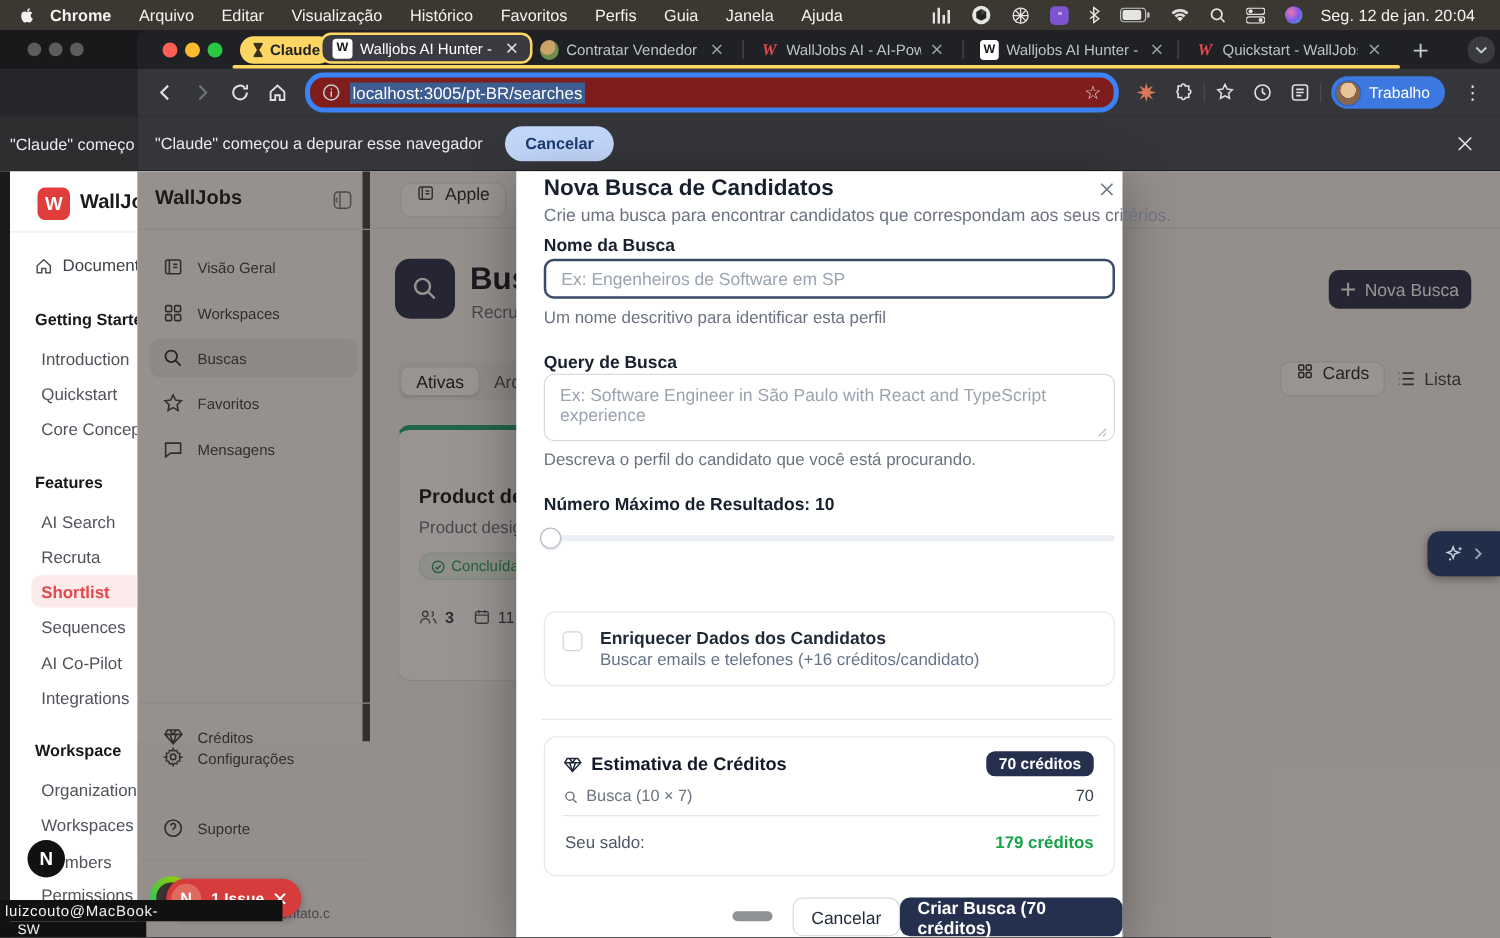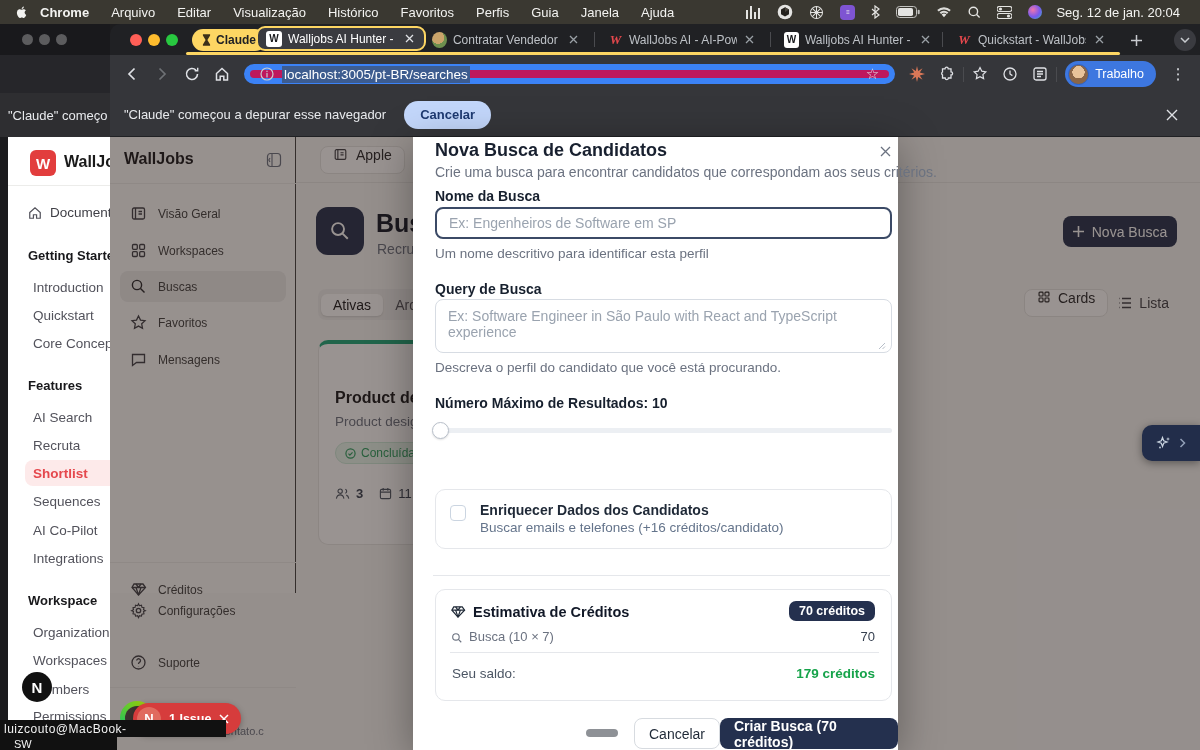--- a/index.html
+++ b/index.html
@@ -23,37 +23,37 @@
   .tab{height:27px;border-radius:9px;display:flex;align-items:center;padding:0 8px;color:#bdc1c6;font-size:12px;gap:6px;}
   .tab .t{white-space:nowrap;overflow:hidden;max-width:108px;}
   .favsq{width:16px;height:16px;border-radius:3px;background:#fff;color:#17181b;font-weight:700;font-size:10px;display:flex;align-items:center;justify-content:center;}
   .favred{width:16px;height:16px;color:#e5484d;font-weight:700;font-style:italic;font-size:13px;font-family:"Liberation Serif",serif;display:flex;align-items:center;justify-content:center;}
   .xclose{width:14px;height:14px;border-radius:7px;display:flex;align-items:center;justify-content:center;}
   .tl{width:12px;height:12px;border-radius:50%;}
   .vdiv{width:1px;height:15px;background:#4a4b4f;}
 
   #toolbar{background:#35363a;}
   .tbico{width:28px;height:28px;border-radius:14px;display:flex;align-items:center;justify-content:center;color:#dfe1e5;}
-  #urlbar{height:20px;border-radius:15px;background:#be185d;border:6px solid #3b82f6;display:flex;align-items:center;padding:0 10px;gap:8px;}
+  #urlbar{height:32px;border-radius:15px;background:#7f1d1d;border:4px solid #3b82f6;display:flex;align-items:center;padding:0 10px;gap:8px;}
   #urltext{font-size:13.5px;color:#fff;background:#3d5c8f;padding:1px 2px;white-space:nowrap;}
   #profilechip{height:26px;border-radius:13px;background:#3d77e0;color:#fff;font-size:12.5px;display:flex;align-items:center;gap:6px;padding:2px 12px 2px 3px;}
   .avatar-s{width:21px;height:21px;border-radius:50%;background:radial-gradient(circle at 50% 38%,#e8c39a 0 40%,#8a6648 41% 100%);border:1px solid #2e62c4;}
 
   #infobar{background:#35363a;border-bottom:1px solid #202124;color:#e8eaed;font-size:13px;}
   #cancel-pill{height:28px;border-radius:14px;background:#c3d7fb;color:#1e3a72;font-size:13px;font-weight:600;display:flex;align-items:center;padding:0 16px;}
 
   
   #docswin{left:0;top:137px;width:110px;height:613px;background:#fff;overflow:hidden;border-left:8px solid #1b1b1e;}
   .ditem{position:absolute;left:25px;font-size:13.5px;color:#52525b;white-space:nowrap;}
   .dhead{position:absolute;left:20px;font-size:13px;font-weight:700;color:#18181b;white-space:nowrap;}
 
   
   #appwin{left:110px;top:137px;width:1090px;height:613px;background:#f7f7f6;overflow:hidden;}
   
-  #appsidebar{position:absolute;left:0;top:0;width:186px;height:456px;background:#fbfbfa;border-right:1px solid #404040;}
+  #appsidebar{position:absolute;left:0;top:0;width:186px;height:456px;background:#fbfbfa;border-right:6px solid #404040;}
   .navitem{position:absolute;left:10px;width:166px;height:31px;border-radius:8px;display:flex;align-items:center;gap:11px;padding:0 10px;font-size:12px;color:#404040;}
   .navitem.active{background:#ececeb;font-weight:500;}
   .nico{color:#3f3f46;}
   #mainarea{position:absolute;left:186px;top:0;width:904px;height:613px;}
   .chip{display:flex;align-items:flex-start;gap:8px;background:#fff;border:1px solid #e5e5e3;border-radius:8px;font-size:14px;color:#27272a;padding:0 12px;height:28px;}
   .navybtn{background:#24304e;color:#fff;border-radius:8px;display:flex;align-items:center;justify-content:center;gap:8px;font-size:14px;}
   .seg{background:#efefee;border-radius:8px;display:flex;align-items:center;padding:3px;gap:2px;font-size:14px;color:#52525b;}
   .seg .on{background:#fff;border-radius:6px;box-shadow:0 1px 2px rgba(0,0,0,.12);color:#18181b;padding:3px 12px;}
   .badge-green{display:inline-flex;align-items:center;gap:5px;height:22px;border-radius:11px;background:#e9f7ef;border:1px solid #cdeada;color:#2b9e5f;font-size:12px;padding:0 9px;}
 
@@ -434,21 +434,21 @@
       <div style="position:absolute;left:0;top:425px;width:186px;height:1px;background:#ececea;"></div>
       <div class="navitem" style="top:437px;">
         <span class="nico">
             <svg width="17" height="17" viewBox="0 0 17 17" fill="none" stroke="#3f3f46" stroke-width="1.3">
               <path d="M4 3h9l2.5 3.5L8.5 14 2 6.5z"></path>
               <path d="M2 6.5h13M6 3l2.5 3.5L11 3M8.5 14L6 6.5M8.5 14l2.5-7.5"></path>
             </svg>
           </span>
         <span>Créditos</span>
       </div>
-      <div class="navitem" style="top:458px;">
+      <div class="navitem" style="top:446px;align-items:flex-end;">
         <span class="nico">
             <svg width="17" height="17" viewBox="0 0 17 17" fill="none" stroke="#3f3f46" stroke-width="1.3">
               <circle cx="8.5" cy="8.5" r="2.2"></circle>
               <path d="M8.5 1.8l.9 1.9 2.1-.5.4 2.1 2.1.4-.5 2.1 1.9.9-1.9.9.5 2.1-2.1.4-.4 2.1-2.1-.5-.9 1.9-.9-1.9-2.1.5-.4-2.1-2.1-.4.5-2.1-1.9-.9 1.9-.9-.5-2.1 2.1-.4.4-2.1 2.1.5z" stroke-width="1.1"></path>
             </svg>
           </span>
         <span>Configurações</span>
       </div>
       <div class="navitem" style="top:510px;">
         <span class="nico">

